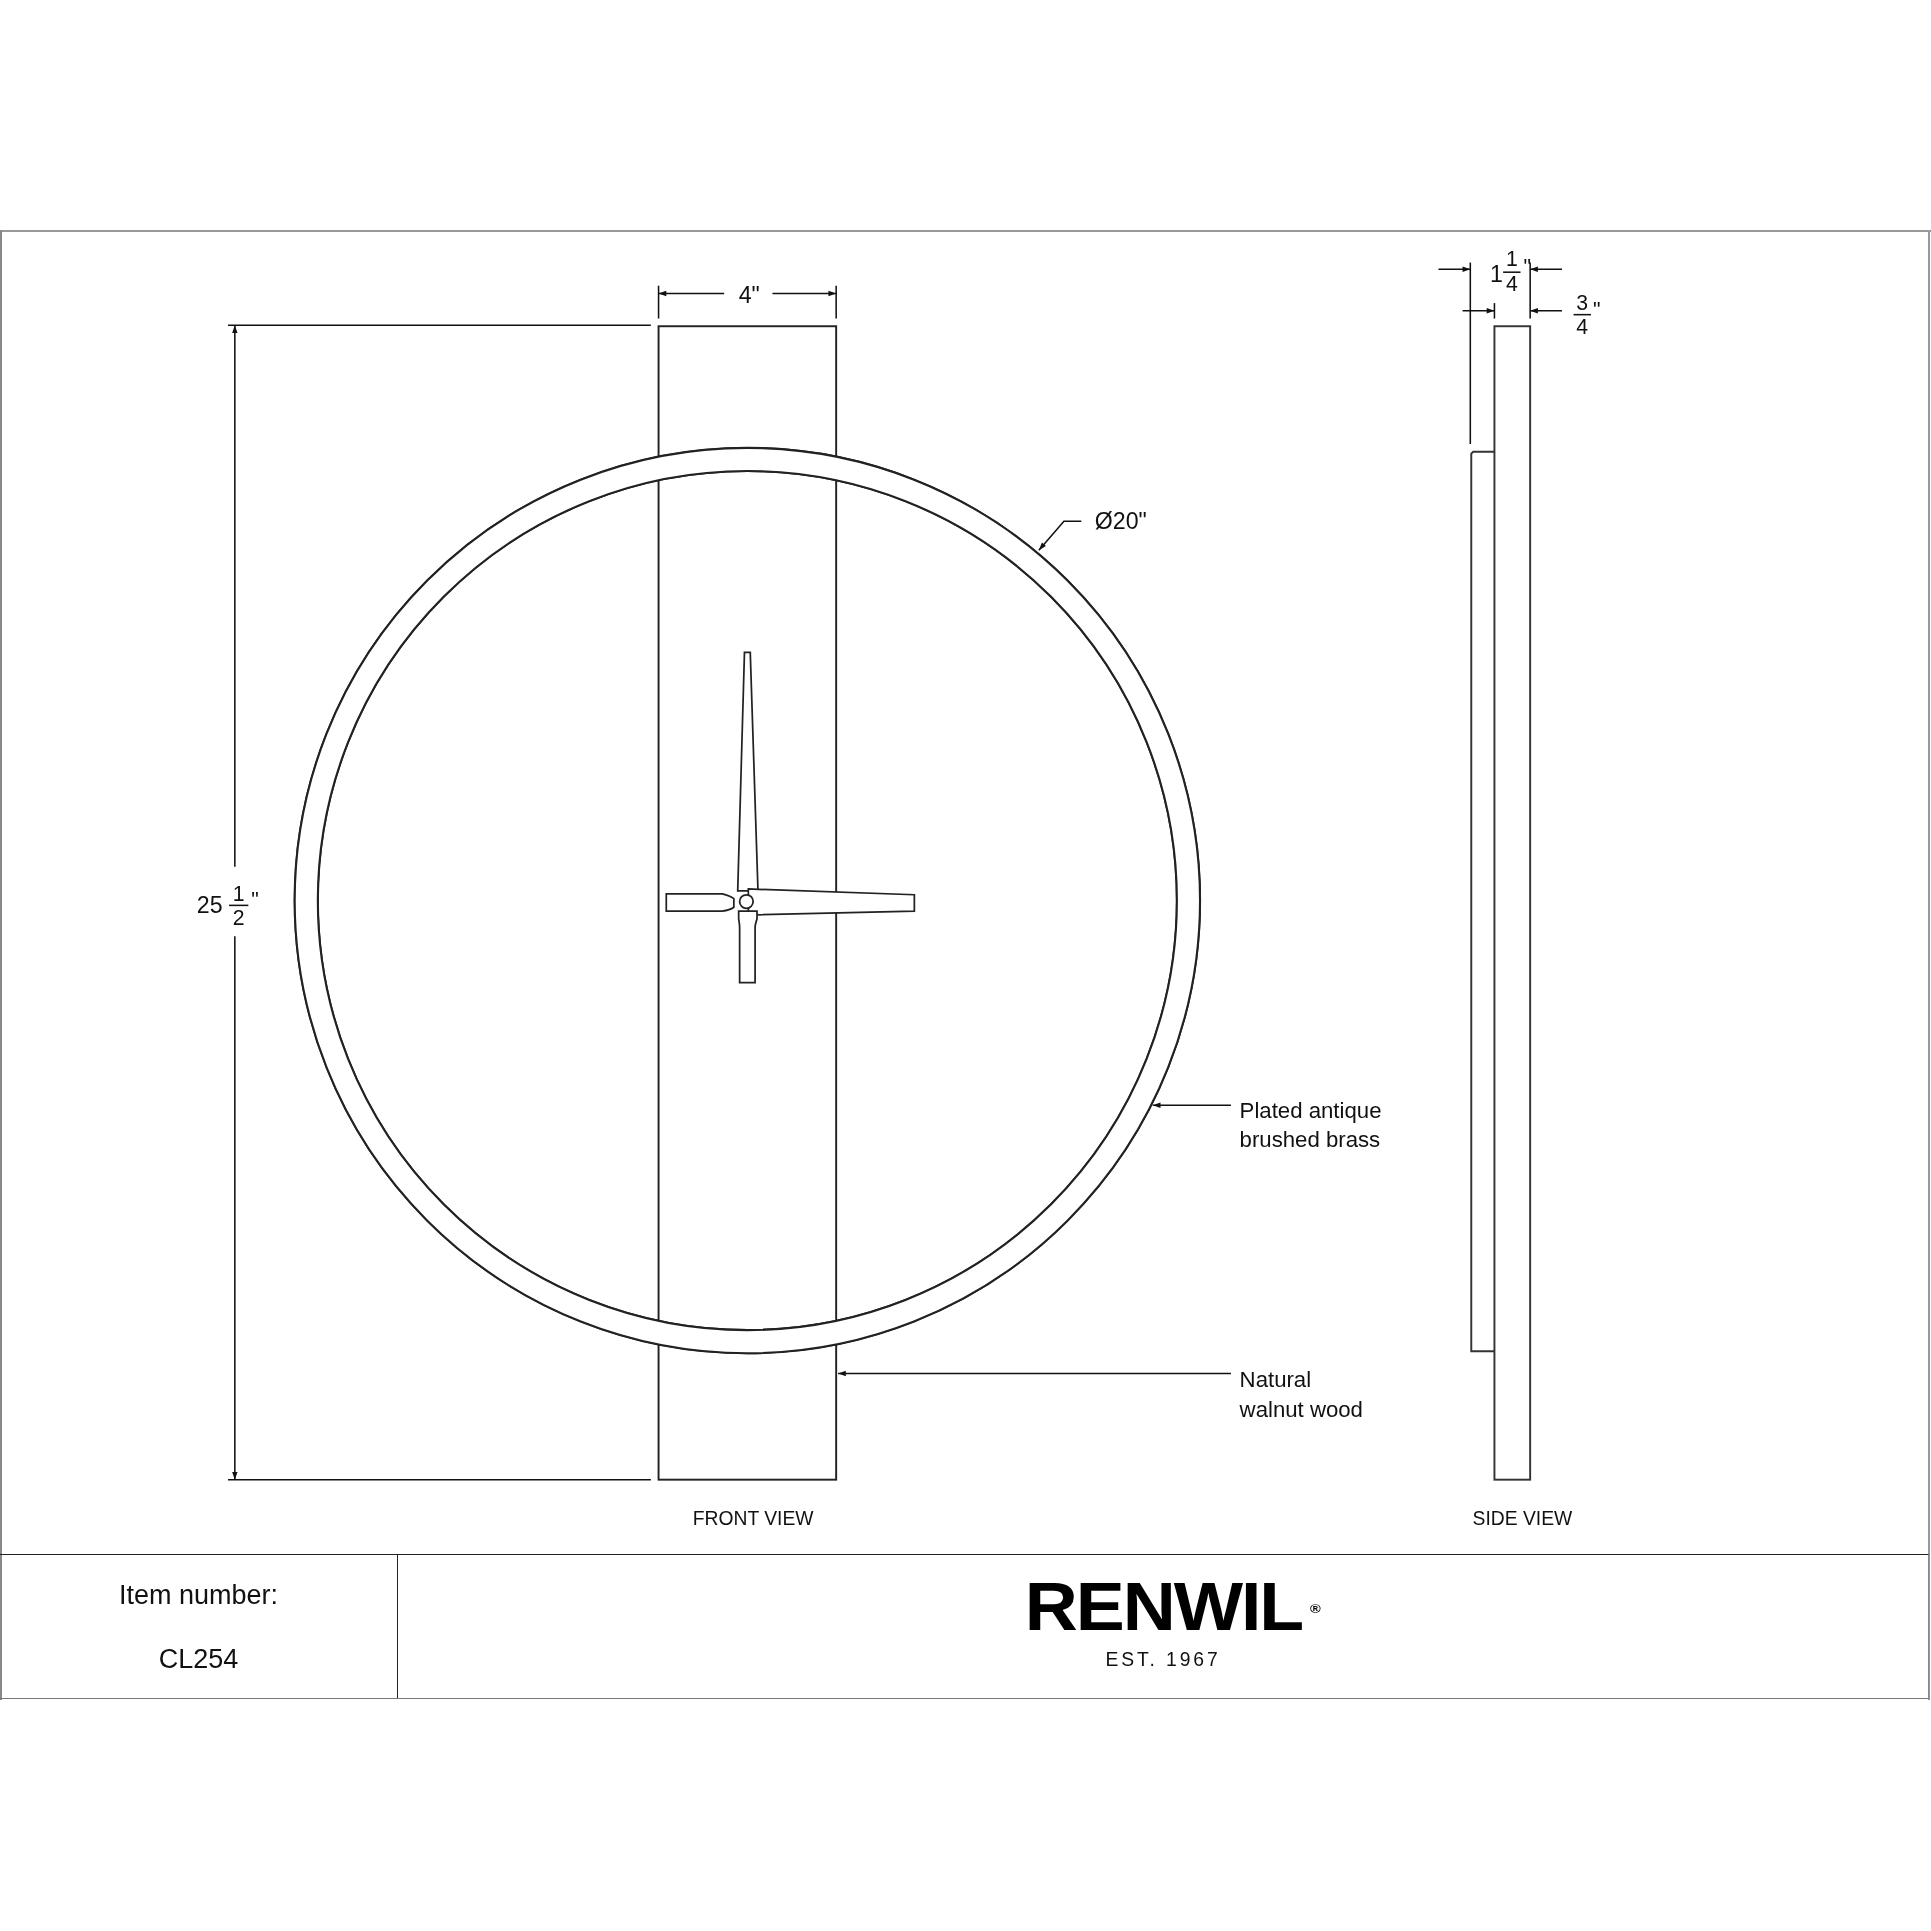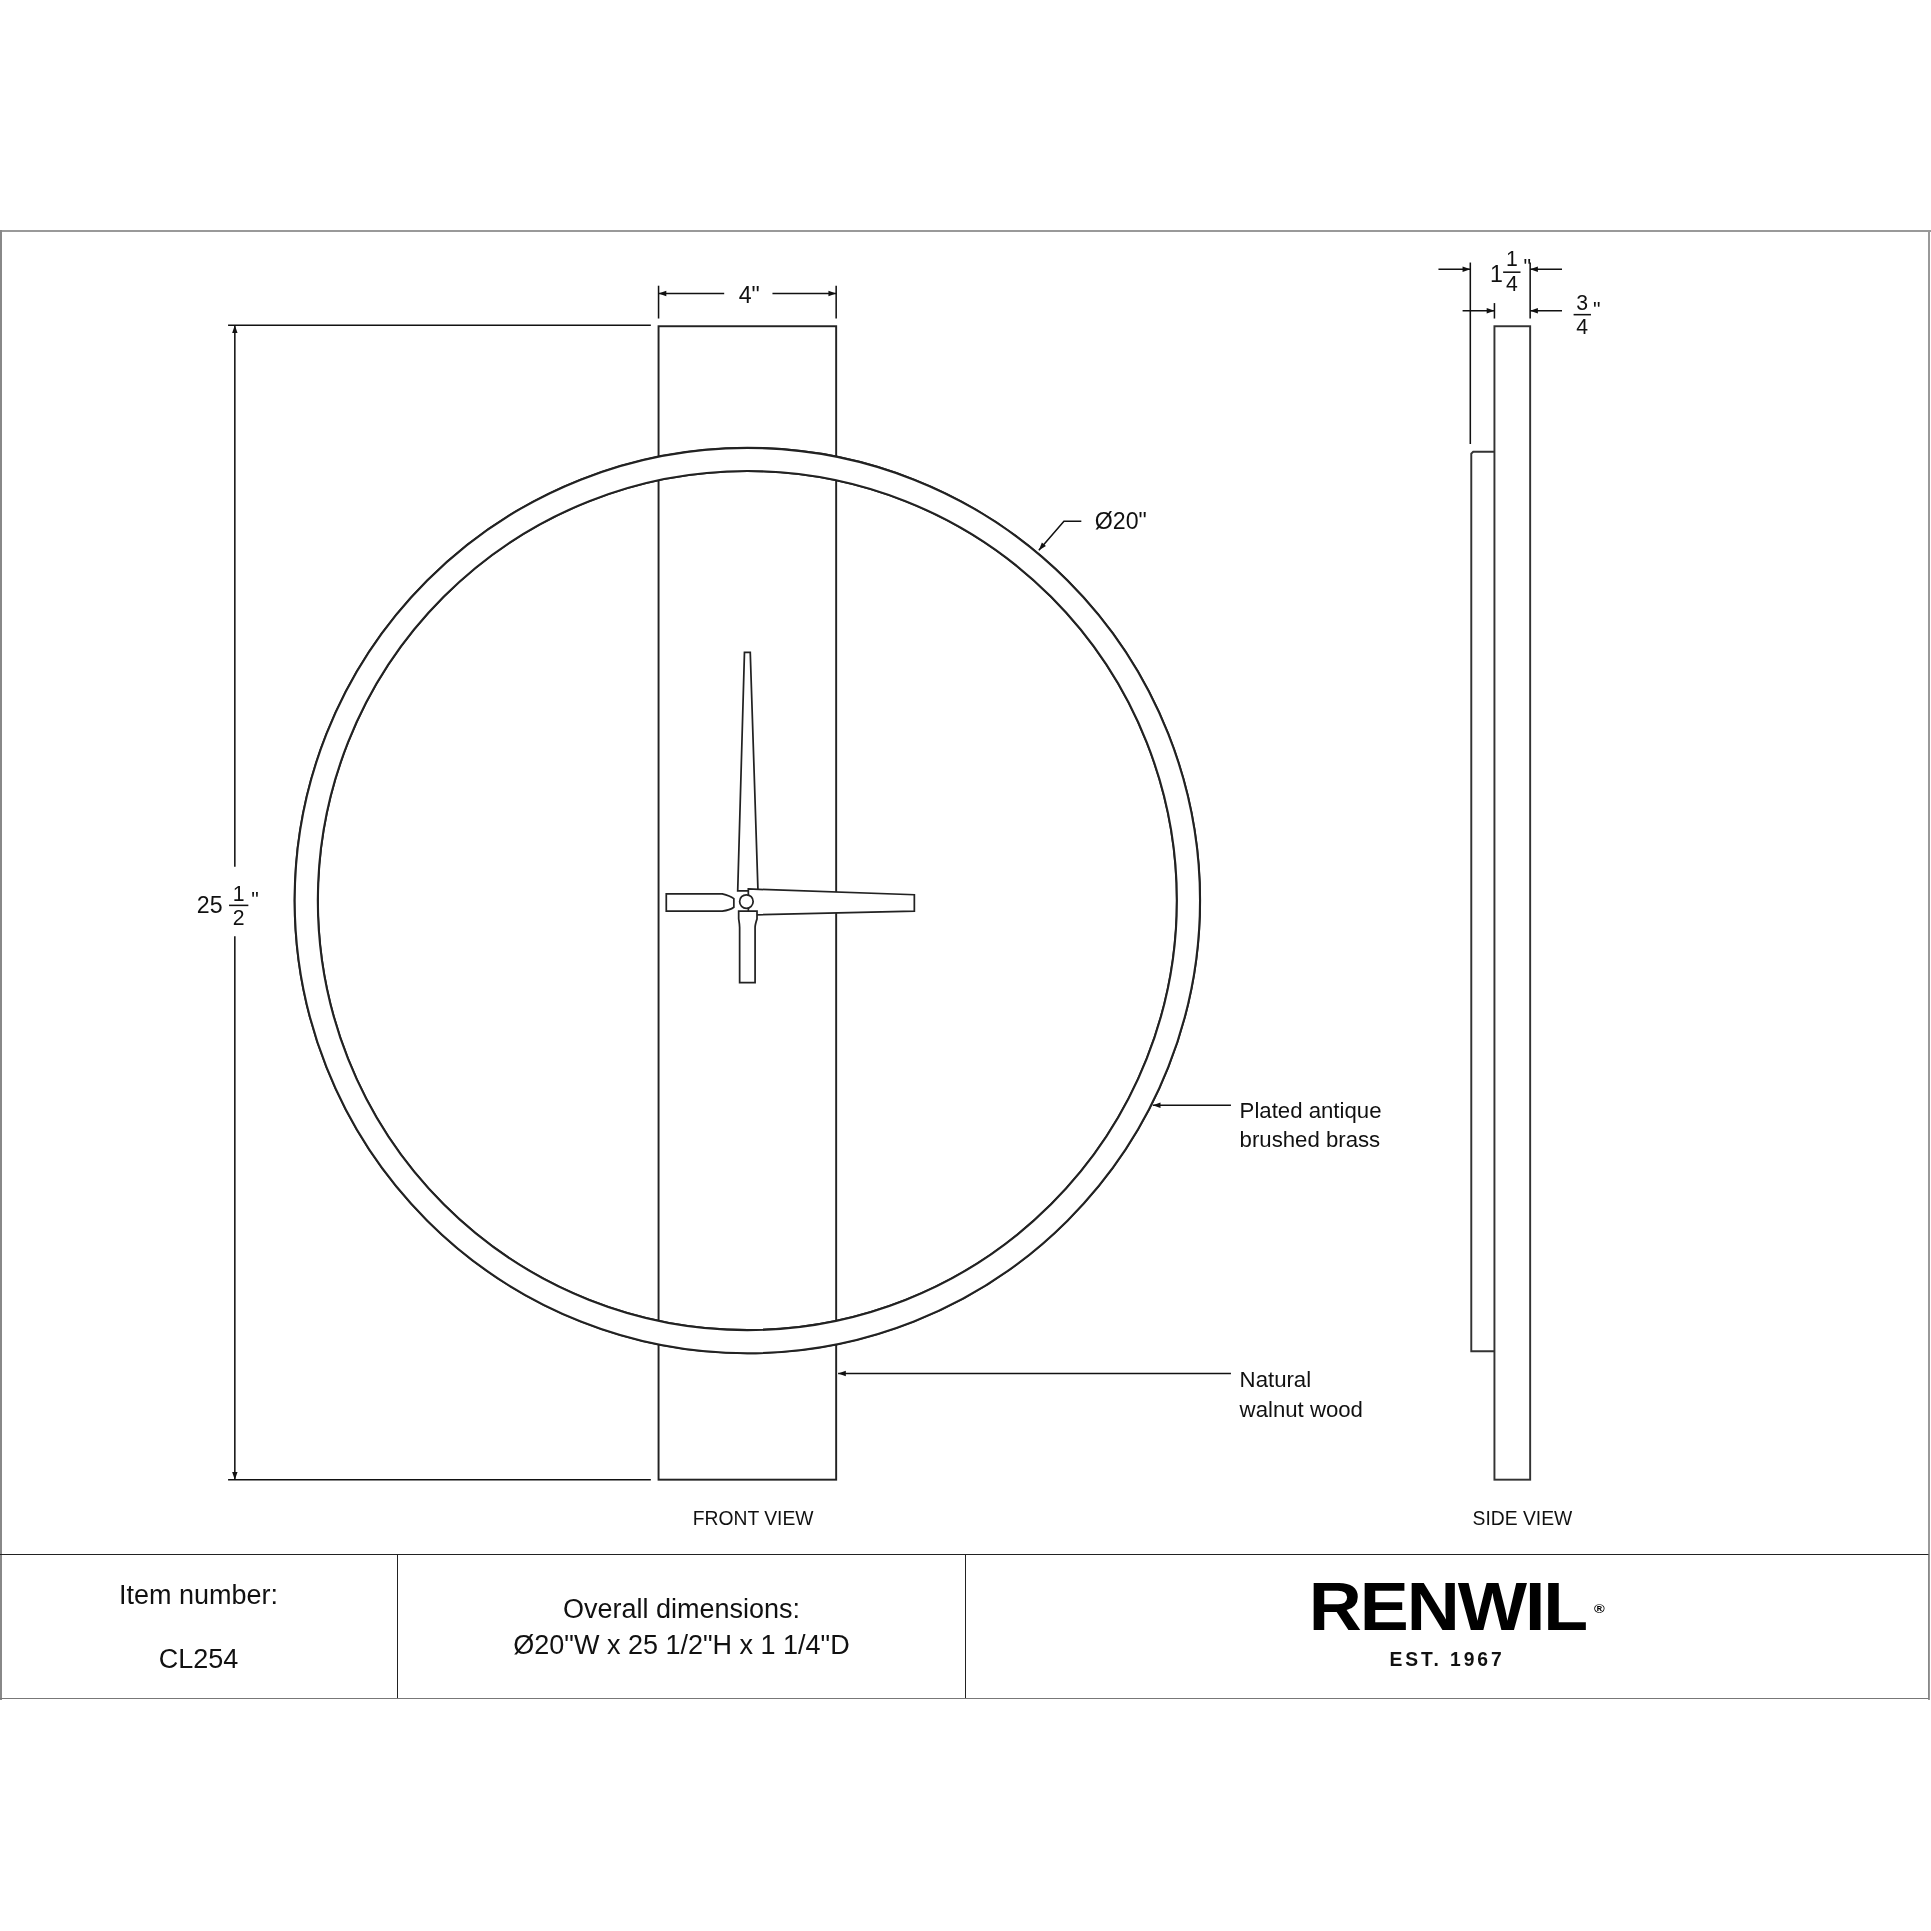--- a/index.html
+++ b/index.html
@@ -8,21 +8,21 @@
     svg text { font-family: "Liberation Sans", sans-serif; fill: #111; }
     .title-block { position: absolute; left: 0; top: 1554px; width: 1929px; height: 145px; display: flex; border-top: 1.9px solid #222; border-bottom: 1.9px solid #777; border-right: 1.9px solid #888; box-sizing: border-box; }
     .tb-cell { display: flex; flex-direction: column; align-items: center; justify-content: center; border-right: 1.4px solid #222; box-sizing: border-box; font-size: 27px; line-height: 36px; text-align: center; }
     .tb-cell:last-child { border-right: none; }
     .tb-item { width: 398px; gap: 28px; }
     .tb-product { width: 422px; }
     .tb-dims { width: 568px; }
     .tb-logo { flex: 1; }
     .logo-word { font-family: "Liberation Sans", sans-serif; font-weight: 900; font-size: 68px; letter-spacing: -1.9px; line-height: 62px; position: relative; color: #000; transform: scaleX(1.08); }
     .logo-reg { position: absolute; font-size: 13.5px; top: 3.9px; right: -17.4px; font-weight: 700; letter-spacing: 0; }
-    .logo-est { font-size: 19.3px; letter-spacing: 2.9px; margin-top: 5.8px; color: #111; font-weight: bold; }
+    .logo-est { font-size: 19.3px; letter-spacing: 2.9px; margin-top: 5.8px; color: #111; }
     .frame-left { position: absolute; left: 0; top: 230px; width: 1.9px; height: 1470px; background: #888; }
     .frame-top { position: absolute; left: 0; top: 230px; width: 1931px; height: 1.9px; background: #999; }
     .frame-right { position: absolute; left: 1928px; top: 230px; width: 1.9px; height: 1470px; background: #999; }
   </style>
 </head>
 <body>
 
 <div class="sheet">
   <div class="frame-top"></div>
   <div class="frame-left"></div>
@@ -126,24 +126,20 @@
     </g>
 
     <text x="1577" y="1580" font-size="20" text-anchor="middle">SIDE VIEW</text>
   </svg>
 
   <div class="title-block">
     <div class="tb-cell tb-item">
       <span>Item number:</span>
       <span>CL254</span>
     </div>
-    <div class="tb-cell tb-dims">
-      <span>Overall dimensions:</span>
-      <span>Ø20"W x 25 1/2"H x 1 1/4"D</span>
-    </div>
     <div class="tb-cell tb-logo">
       <div class="logo-word">
         <span>RENWIL</span>
         <span class="logo-reg">®</span>
       </div>
       <div class="logo-est">EST. 1967</div>
     </div>
   </div>
 </div>
 

